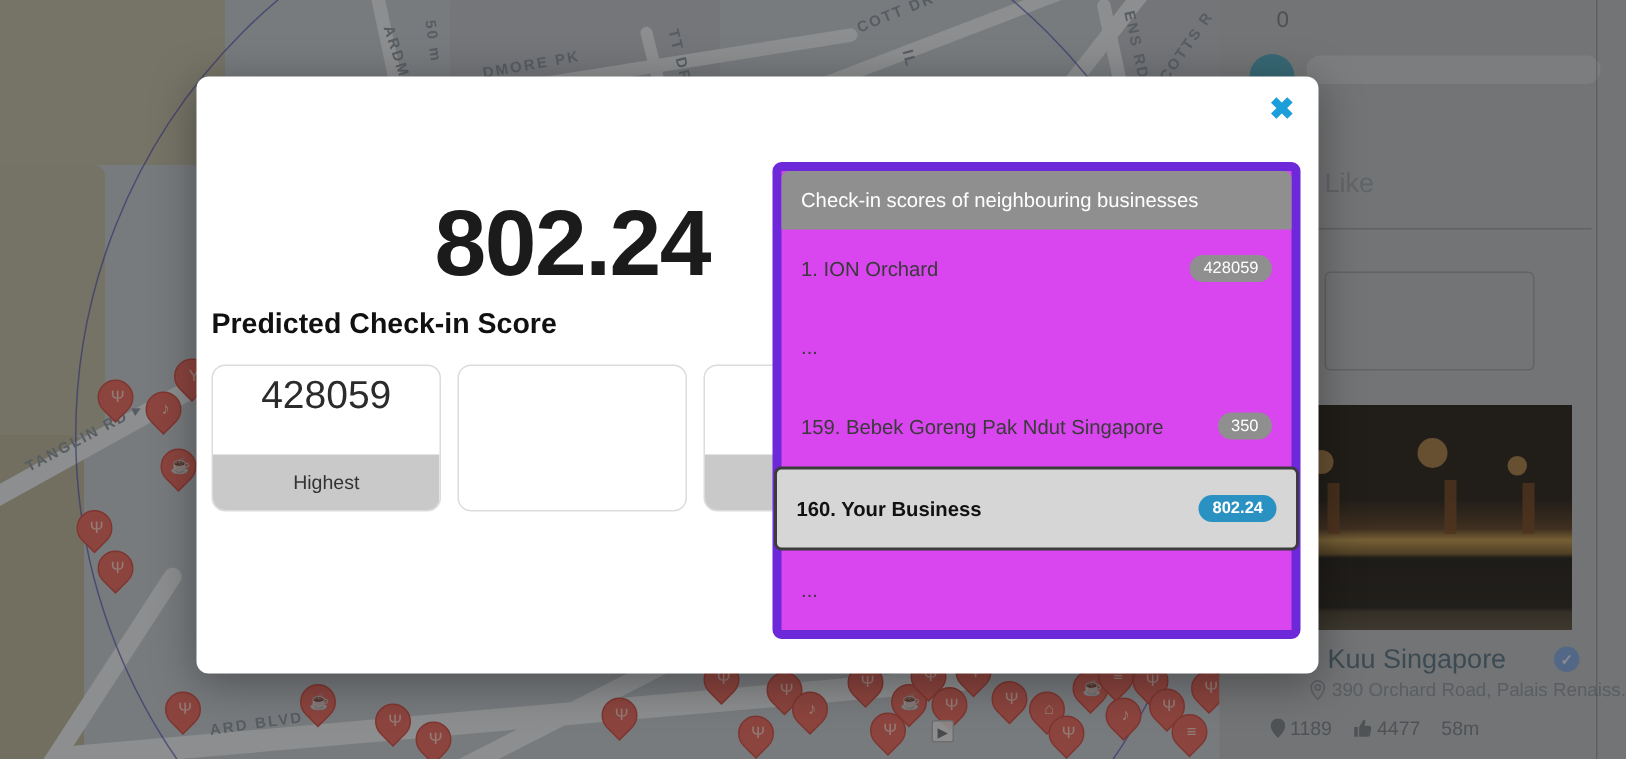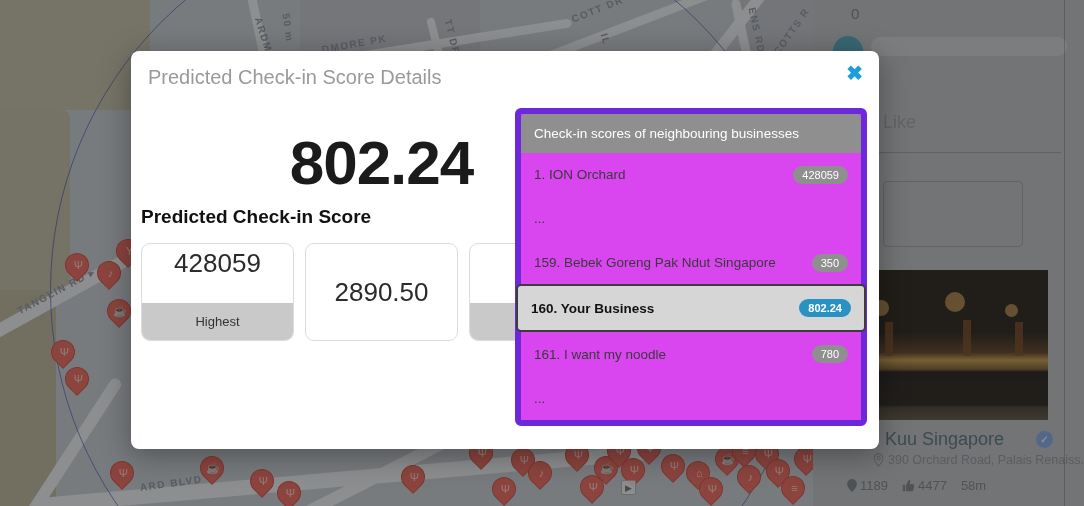--- a/index.html
+++ b/index.html
@@ -260,33 +260,31 @@
       <span class="grp">
           <span>58m</span>
         </span>
     </div>
     <div class="sb-vline"></div>
   </div>
 
   <div class="overlay"></div>
 
   <div class="modal">
-    <div class="modal-title">Predicted Check-in Score Details</div>
     <div class="modal-close">✖</div>
 
     <div class="score-col">
       <div class="big-score">802.24</div>
       <div class="score-label">Predicted Check-in Score</div>
       <div class="stats-row">
           <div class="stat">
        <div class="stat-v">428059</div>
        <div class="stat-l">Highest</div>
      </div>
           <div class="stat">
-       <div class="stat-v">2890.50</div>
      </div>
           <div class="stat">
        <div class="stat-v">106</div>
        <div class="stat-l">Lowest</div>
      </div>
         </div>
     </div>
 
     <div class="list-panel">
       <div class="list-header">Check-in scores of neighbouring businesses</div>
@@ -300,23 +298,19 @@
      </div>
           <div class="list-row">
        <span>159. Bebek Goreng Pak Ndut Singapore</span>
             <span class="badge">350</span>
      </div>
           <div class="list-row hl">
        <span>160. Your Business</span>
             <span class="badge teal">802.24</span>
      </div>
           <div class="list-row">
-       <span>161. I want my noodle</span>
-            <span class="badge">780</span>
-     </div>
-          <div class="list-row">
        <span>...</span>
      </div>
         </div>
     </div>
   </div>
 
 </div>
 
 </body></html>

